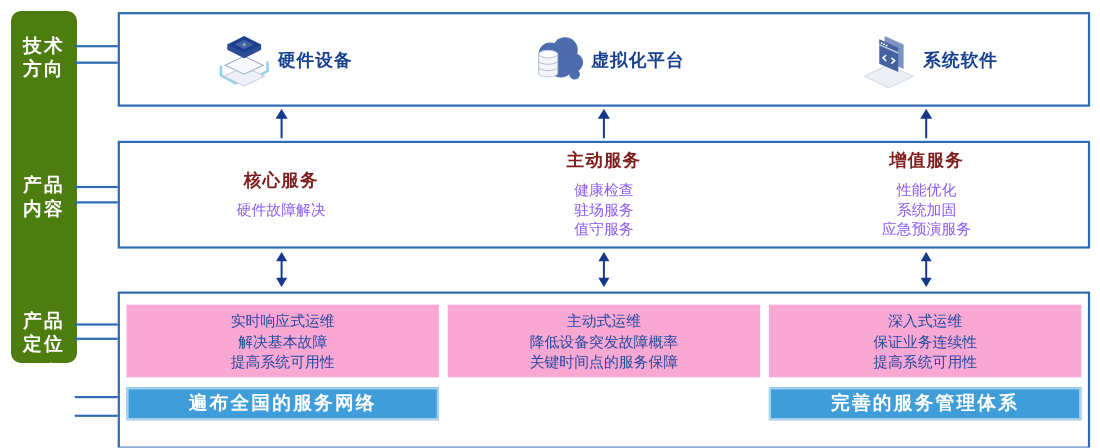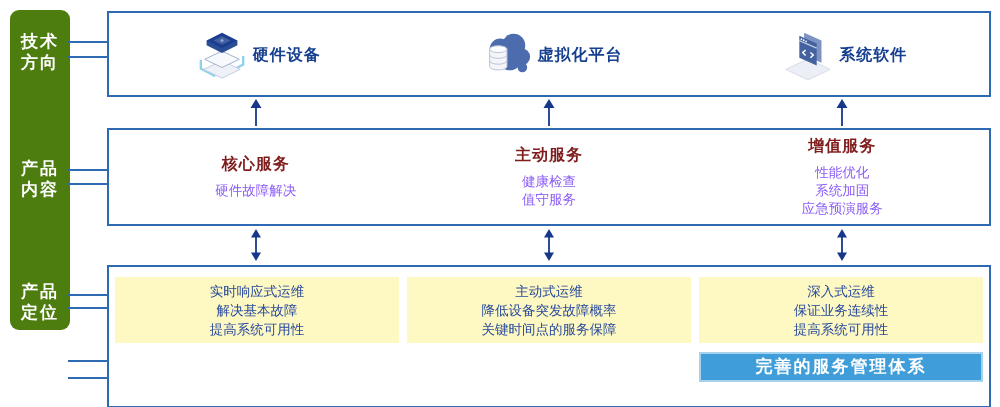--- a/index.html
+++ b/index.html
@@ -32,21 +32,21 @@
   .tech-col{flex:1;display:flex;flex-direction:row;align-items:center;justify-content:center;}
   .tech-col .icon{height:52px;display:flex;align-items:flex-end;justify-content:center;}
   .tech-label{margin-top:2px;font-size:16px;font-weight:bold;color:#16408f;letter-spacing:1px;}
   
   .svc-col{flex:1;text-align:center;}
   .svc-title{font-size:16px;font-weight:bold;color:#7f1d1d;letter-spacing:1px;margin-bottom:7px;}
   .svc-item{font-size:13.5px;color:#8b5cf6;line-height:18px;}
   
   .pos-col{flex:1;display:flex;flex-direction:column;}
   .pos-panel{
-    background:#fef9c3;height:66px;display:flex;flex-direction:column;
+    background:#f9a8d4;height:66px;display:flex;flex-direction:column;
     align-items:center;justify-content:center;
   }
   .pos-line{font-size:13.5px;color:#26499d;line-height:19px;}
   .banner{
     margin-top:9px;height:26px;line-height:26px;text-align:center;
     background:#3f9ed9;border:2px solid #a6d2ed;
     color:#ffffff;font-size:17px;font-weight:bold;letter-spacing:2px;
   }
   
   .arrow{position:absolute;width:12px;}
@@ -163,20 +163,21 @@
   </span>
 
   <div class="box mid-box">
     <div class="svc-col">
       <div class="svc-title">核心服务</div>
       <div class="svc-item">硬件故障解决</div>
     </div>
     <div class="svc-col">
       <div class="svc-title">主动服务</div>
       <div class="svc-item">健康检查</div>
+      <div class="svc-item">驻场服务</div>
       <div class="svc-item">值守服务</div>
     </div>
     <div class="svc-col">
       <div class="svc-title">增值服务</div>
       <div class="svc-item">性能优化</div>
       <div class="svc-item">系统加固</div>
       <div class="svc-item">应急预演服务</div>
     </div>
   </div>
 
@@ -202,20 +203,21 @@
       </svg>
   </span>
 
   <div class="box bot-box">
     <div class="pos-col">
       <div class="pos-panel">
         <div class="pos-line">实时响应式运维</div>
         <div class="pos-line">解决基本故障</div>
         <div class="pos-line">提高系统可用性</div>
       </div>
+      <div class="banner">遍布全国的服务网络</div>
     </div>
     <div class="pos-col">
       <div class="pos-panel">
         <div class="pos-line">主动式运维</div>
         <div class="pos-line">降低设备突发故障概率</div>
         <div class="pos-line">关键时间点的服务保障</div>
       </div>
     </div>
     <div class="pos-col">
       <div class="pos-panel">

